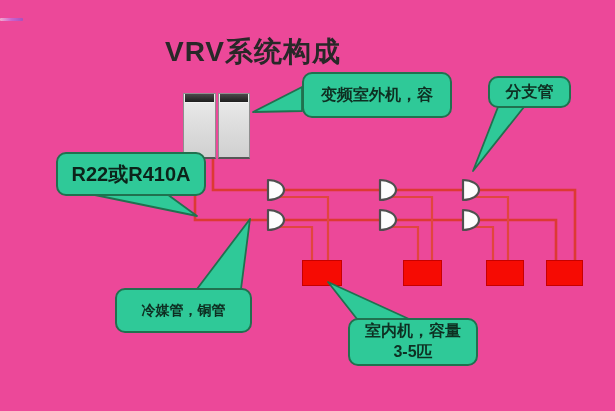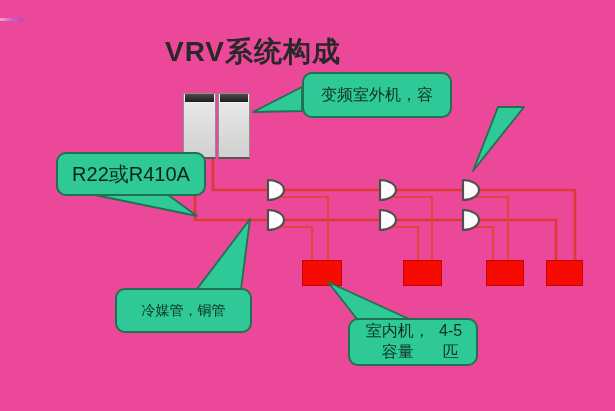--- a/index.html
+++ b/index.html
@@ -9,22 +9,22 @@
   }
   #stage svg{position:absolute;left:0;top:0;}
   .title{
     position:absolute;left:155px;top:33px;width:196px;height:36px;
     font-size:28px;font-weight:600;color:#282828;text-align:center;
     letter-spacing:1px;white-space:nowrap;
   }
   .callout{
     position:absolute;box-sizing:border-box;
     background:#2fc998;border:2px solid #20714f;border-radius:10px;
-    color:#0e2f22;font-weight:normal;text-align:center;
-    display:flex;flex-direction:row;align-items:center;justify-content:center;
+    color:#0e2f22;font-weight:bold;text-align:center;
+    display:flex;flex-direction:column;align-items:center;justify-content:center;
     line-height:1.3;
   }
   .co-outdoor{left:302px;top:72px;width:150px;height:46px;font-size:16px;padding:2px 10px;}
   .co-branch{left:488px;top:76px;width:83px;height:32px;font-size:16px;}
   .co-refrigerant{left:12px;top:152px;width:150px;height:44px;font-size:20px;color:#0c231a;margin-left:44px;}
   .co-copper{left:115px;top:288px;width:137px;height:45px;font-size:14px;}
   .co-indoor{left:348px;top:318px;width:130px;height:48px;font-size:16px;padding:2px 10px;}
   .outdoor-unit{
     position:absolute;left:183px;top:93px;width:67px;height:66px;
     display:flex;gap:2px;
@@ -102,28 +102,31 @@
       <polygon points="357,319 409,319 328,282"></polygon>
     </g>
   </svg>
 
   <div class="title">VRV系统构成</div>
 
   <div class="callout co-outdoor">
     <span>变频室外机，容</span>
   </div>
 
+  <div class="callout co-branch">
+    <span>分支管</span>
+  </div>
 
   <div class="callout co-refrigerant">
     <span>R22或R410A</span>
   </div>
 
   <div class="callout co-copper">
     <span>冷媒管，铜管</span>
   </div>
 
   <div class="callout co-indoor">
     <span>室内机，容量</span>
-    <span>4-5匹</span>
+    <span>3-5匹</span>
   </div>
 
   <div class="artifact"></div>
 </div>
 
 </body></html>

